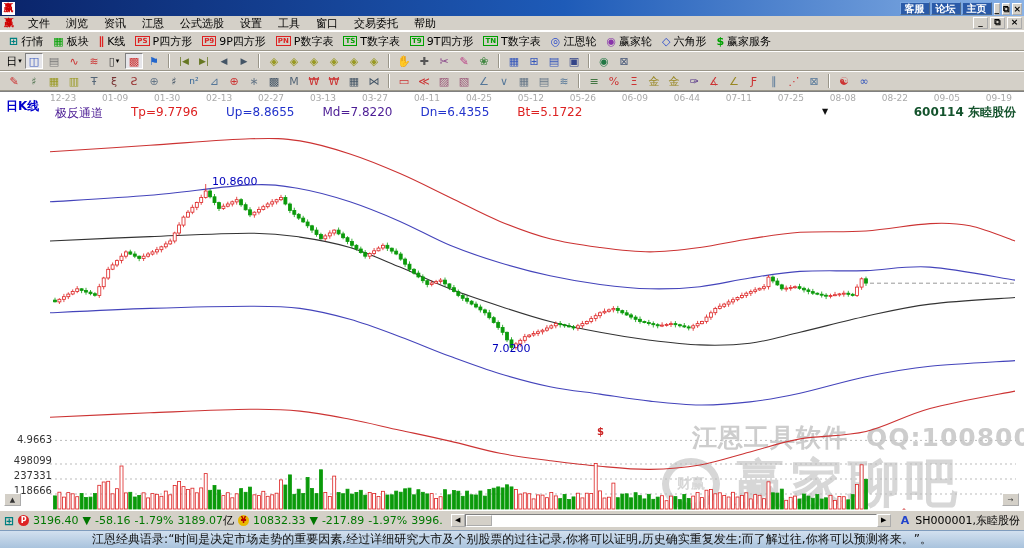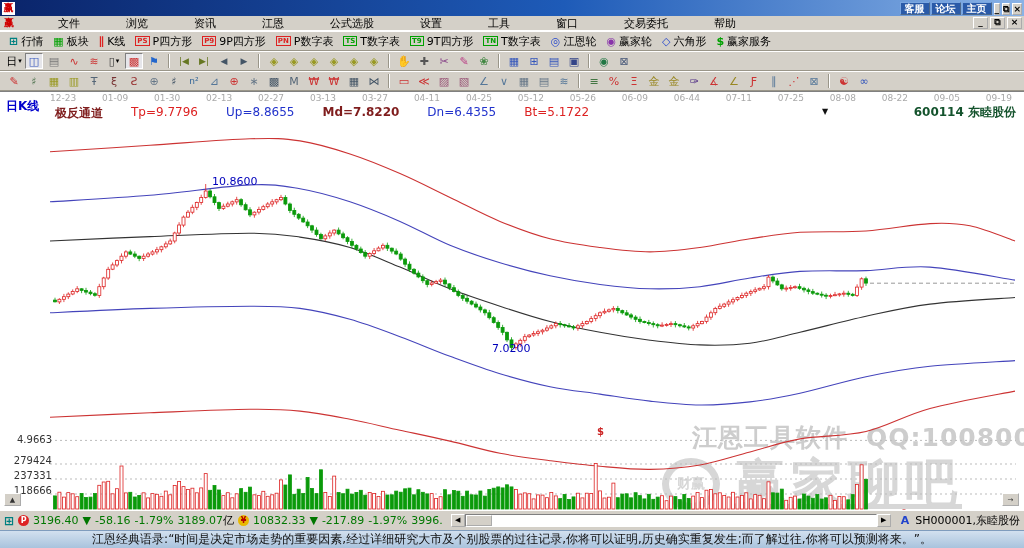--- a/index.html
+++ b/index.html
@@ -15,21 +15,21 @@
   .tb-title { white-space:nowrap; overflow:hidden; }
   .tb-spacer { flex:1; }
   .quick-btn { background:#2a5aa8; border:1px outset #7aa6e0; color:#fff; font-size:10px; height:13px;
                line-height:11px; padding:0 4px; margin-left:1px; white-space:nowrap; }
   .win-ctl { width:15px; height:12px; background:#d4d0c8; color:#000; border:1px outset #fff; font-size:9px;
              line-height:9px; text-align:center; margin-left:2px; font-weight:bold; }
 
   
   .menubar { height:15px; background:#d4d0c8; display:flex; align-items:center; font-size:11px; border-bottom:1px solid #fff; }
   .menu-icon { color:#d00000; font-weight:bold; margin:0 6px 0 4px; font-size:10px; }
-  .menu-item { padding:0 8px; height:15px; line-height:15px; cursor:default;margin-left:30px; }
+  .menu-item { padding:0 8px; height:15px; line-height:15px; cursor:default; }
   .menu-ctls { margin-left:auto; display:flex; padding-right:2px; }
 
   
   .toolbar { background:#d4d0c8; display:flex; align-items:center; border-top:1px solid #fff; border-bottom:1px solid #9a9689; padding:0 4px; }
   #toolbar1 { height:20px; }
   .t1-item { display:flex; align-items:center; padding:0 5px; height:18px; font-size:11px; white-space:nowrap; }
   .t1-glyph { margin-right:3px; font-size:11px; font-weight:bold; }
   .chip { font-size:7px; border:1px solid currentColor; padding:0 1px; margin-right:3px; font-weight:bold; line-height:8px; }
   #toolbar2 { height:20px; }
   #toolbar3 { height:20px; }
@@ -39,31 +39,31 @@
   .t-btn .arrow { font-size:7px; margin-left:1px; color:#000; }
   .sep { width:2px; height:14px; border-left:1px solid #9a9689; border-right:1px solid #fff; margin:0 4px; }
   .small-glyph { font-size:9px; }
 
   
   .chart-area { position:relative; flex:1; background:#fff; overflow:hidden; border-top:1px solid #808080; }
   .dk-label { position:absolute; left:6px; top:6px; color:#0000cc; font-weight:bold; font-size:12px; z-index:5; }
   .dates { position:absolute; left:50px; right:12px; top:1px; display:flex; justify-content:space-between;
            font-size:9px; color:#a9a9a9; z-index:5; }
   .ind-row { position:absolute; left:55px; top:13px; display:flex; gap:28px; font-size:12px; z-index:5; }
-  .c-red { color:#dd2222; } .c-blue { color:#2233cc; } .c-black { color:#7f1d1d;font-weight:bold; }
+  .c-red { color:#dd2222; } .c-blue { color:#2233cc; } .c-black { color:#4c1d95; }
   .stock-label { position:absolute; right:8px; top:12px; color:#14532d; font-weight:bold; font-size:12px; z-index:5; }
   .ann { position:absolute; color:#0000bb; font-size:11px; z-index:6; }
   .ann-high { left:212px; top:83px; }
   .ann-low  { left:492px; top:250px; }
   .ann-dollar { left:597px; top:334px; color:#cc2222; font-size:10px; font-weight:bold; }
   .ann-tri { left:822px; top:15px; color:#111; font-size:8px; }
   .axis-lab { position:absolute; left:6px; width:46px; text-align:right; font-size:10px; color:#333; z-index:5; }
   .wm-tool { position:absolute; left:692px; top:329px; font-size:25px; font-weight:bold; color:#cdcdcd; letter-spacing:1px; z-index:1; white-space:nowrap; }
   .wm-tool span { margin-right:18px; }
-  .wm-brand { position:absolute; left:734px; top:357px; font-size:52px; font-weight:bold; color:#d7d7d7; letter-spacing:5px; z-index:1; white-space:nowrap;text-decoration:underline; }
+  .wm-brand { position:absolute; left:734px; top:357px; font-size:52px; font-weight:bold; color:#d7d7d7; letter-spacing:5px; z-index:1; white-space:nowrap; }
   .wm-logo { position:absolute; left:662px; top:366px; width:58px; height:52px; border:7px solid #d7d7d7; border-radius:50%;
              display:flex; align-items:center; justify-content:center; font-size:14px; font-weight:bold; color:#d7d7d7; z-index:1; }
   .mini-btn { position:absolute; width:17px; height:13px; background:#d4d0c8; border:1px outset #fff; font-size:7px;
               display:flex; align-items:center; justify-content:center; z-index:7; color:#333; }
   #splitter-btn { left:4px; top:401px; }
   #scrollright-btn { right:5px; top:401px; }
   #chart-svg { position:absolute; left:0; top:0; z-index:2; }
 
   
   .statusbar { height:20px; background:#d4d0c8; border-top:1px solid #fff; display:flex; align-items:center;
@@ -856,21 +856,21 @@
       <span class="c-red">Bt=5.1722</span>
     </div>
     <div class="stock-label"><span>600114</span> <span>东睦股份</span></div>
 
     <div class="ann ann-high">10.8600</div>
     <div class="ann ann-low">7.0200</div>
     <div class="ann ann-dollar">$</div>
     <div class="ann ann-tri">▼</div>
 
     <div class="axis-lab" style="top:342px">4.9663</div>
-    <div class="axis-lab" style="top:363px">279424</div>
+    <div class="axis-lab" style="top:363px">498099</div>
     <div class="axis-lab" style="top:378px">237331</div>
     <div class="axis-lab" style="top:393px">118666</div>
 
     <div class="mini-btn" id="splitter-btn">▲</div>
     <div class="mini-btn" id="scrollright-btn">→</div>
   </div>
 
   <div class="statusbar">
     <span class="grid-ic">⊞</span>
     <span class="coin">P</span>

